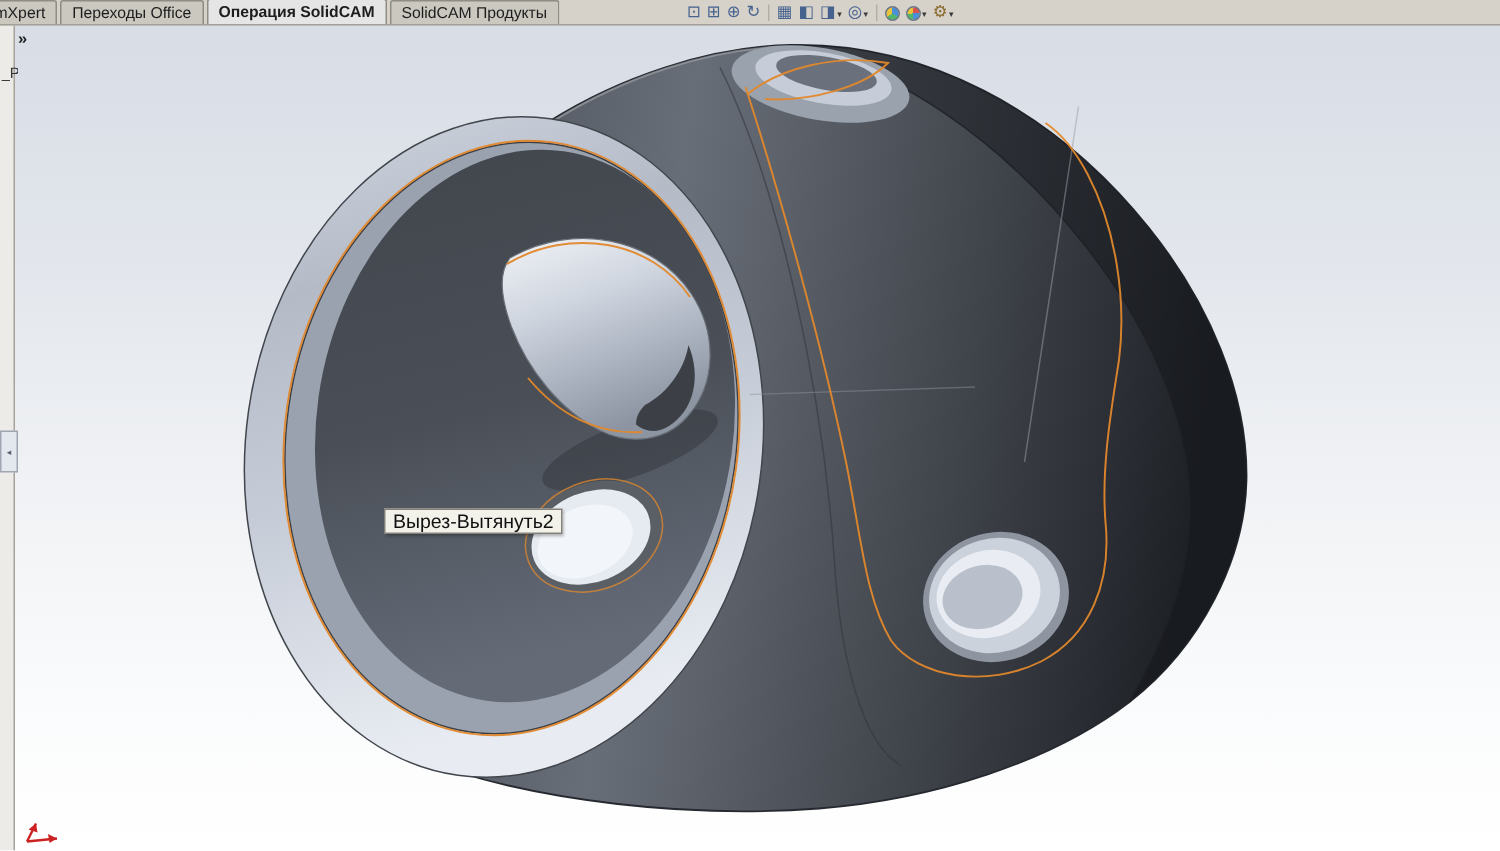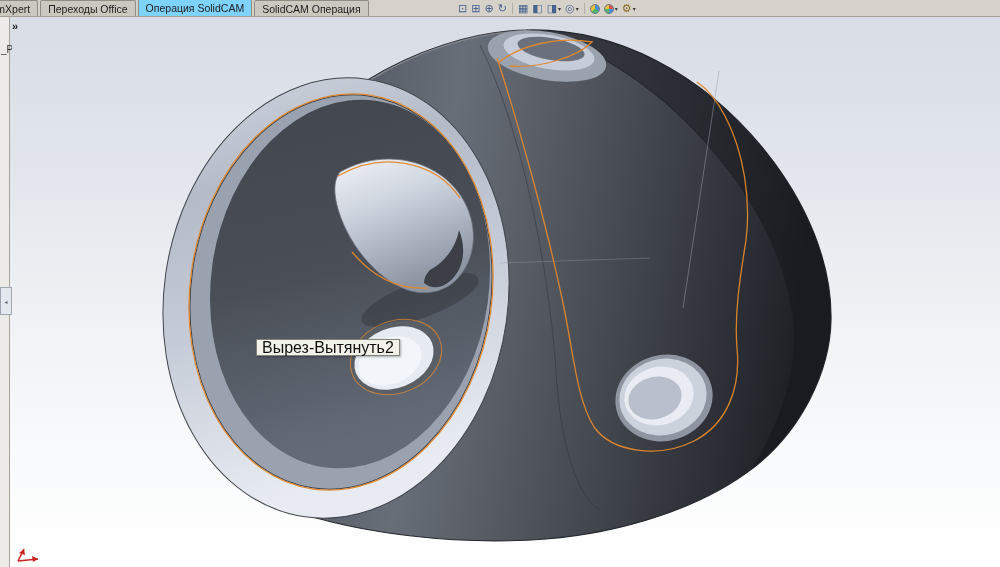--- a/index.html
+++ b/index.html
@@ -16,21 +16,21 @@
     background:#d6d2ca; border-bottom:1px solid #a39f97;
     z-index:20; display:flex; align-items:flex-end;
   }
   .tabs { display:flex; height:17px; margin-left:-14px; align-items:flex-end; }
   .tab {
     font-size:10.5px; line-height:12px; padding:2px 7px 2px;
     background:#cbc8c0; border:1px solid #8f8c85; border-bottom:none;
     margin-right:2px; color:#1d1d1d; white-space:nowrap;
     border-radius:2px 2px 0 0; height:16px;
   }
-  .tab.active { background:#7dd3fc; height:17px; }
+  .tab.active { background:#e5e5e5; height:17px;font-weight:bold; }
   .toolbar {
     position:absolute; left:458px; top:0; height:17px;
     display:flex; align-items:center; gap:4px; z-index:21;
   }
   .tbicon { display:flex; align-items:center; cursor:default; }
   .tbicon .glyph { font-size:11px; line-height:15px; color:#46628e; }
   .tbicon .glyph.warm { color:#8a6a2a; }
   .caret { font-size:6px; color:#3a3a3a; margin-left:1px; }
   .sep { width:1px; height:11px; background:#b3afa7; margin:0 1px; }
   .ball { width:10px; height:10px; border-radius:50%; border:1px solid #6a7684;
@@ -56,21 +56,21 @@
     display:flex; align-items:center; justify-content:center;
     font-size:6px; color:#5a6270;
   }
 
   
   .model-canvas { position:absolute; left:0; top:0; z-index:1; }
 
   .tooltip {
     position:absolute; left:256px; top:339px; z-index:8;
     background:#f2f2ea; border:1px solid #82827a;
-    font-size:16px; line-height:13px; padding:1px 5px; color:#111;
+    font-size:13px; line-height:13px; padding:1px 5px; color:#111;
     box-shadow:1px 1px 2px rgba(0,0,0,.3); white-space:nowrap;
   }
 
   .origin-triad { position:absolute; left:14px; bottom:2px; z-index:9; }
 </style>
 </head>
 <body>
 
 <svg class="model-canvas" width="1000" height="567" viewBox="0 0 1000 567">
   <defs>
@@ -185,21 +185,21 @@
     <path d="M 352 252 C 372 276, 398 290, 428 288"></path>
     <ellipse cx="396" cy="357" rx="47" ry="36" transform="rotate(-22 396 357)" stroke-width="1" opacity="0.8"></ellipse>
   </g>
 </svg>
 
 <div class="topbar">
   <div class="tabs">
     <div class="tab">imXpert</div>
     <div class="tab">Переходы Office</div>
     <div class="tab active">Операция SolidCAM</div>
-    <div class="tab">SolidCAM Операция</div>
+    <div class="tab">SolidCAM Продукты</div>
   </div>
 </div>
 
 <div class="toolbar">
   <span class="tbicon">
     <span class="glyph">⊡</span>
   </span>
   <span class="tbicon">
     <span class="glyph">⊞</span>
   </span>

